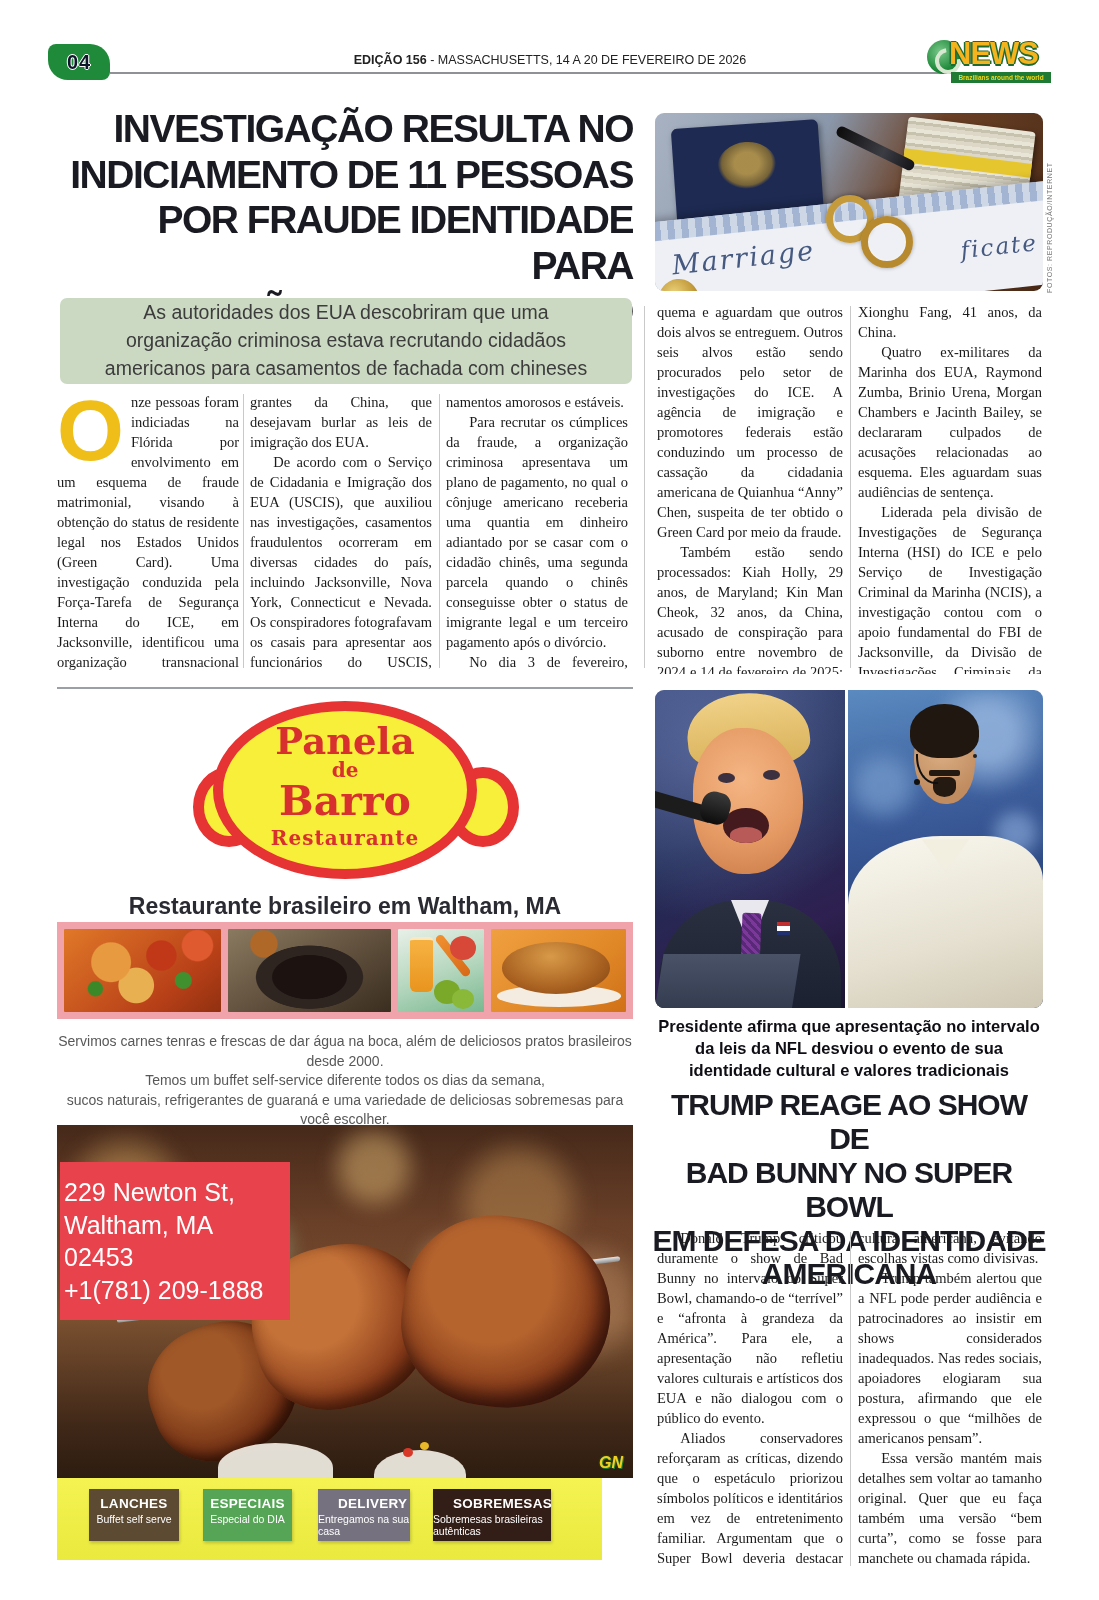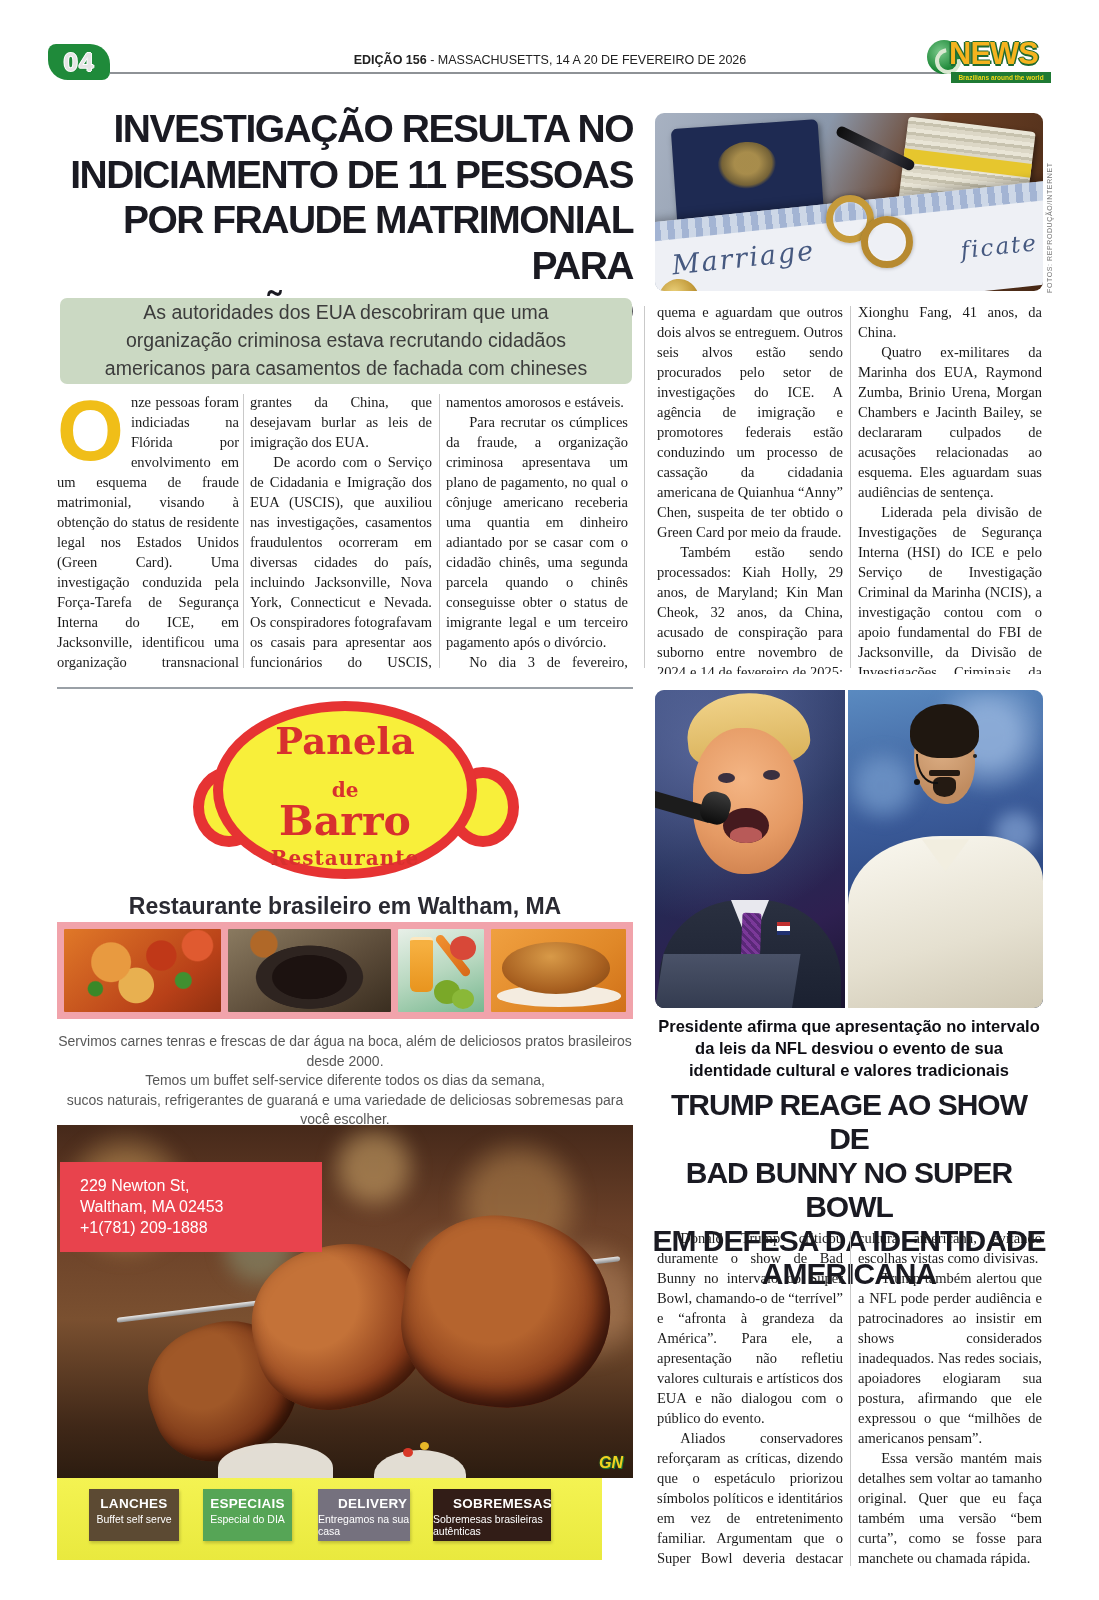--- a/index.html
+++ b/index.html
@@ -4,21 +4,21 @@
 <style>
   html,body{margin:0;padding:0;background:#e8e8e8;}
   .page{position:relative;width:1099px;height:1600px;background:#fff;margin:0 auto;
         font-family:"Liberation Sans",sans-serif;overflow:hidden;}
   .abs{position:absolute;}
 
   
   .hdr-rule{left:110px;top:72px;width:938px;height:2px;background:#8e9296;}
   .page-badge{left:48px;top:44px;width:62px;height:36px;background:#1f8a3a;
       border-radius:8px 20px 8px 20px;display:flex;align-items:center;justify-content:center;}
-  .page-badge span{font-weight:bold;font-size:26px;color:#e5e5e5;
+  .page-badge span{font-weight:bold;font-size:20px;color:#0f172a;
       text-shadow:-1px 0 #fff,1px 0 #fff,0 -1px #fff,0 1px #fff;letter-spacing:1px;}
   .edition{left:250px;top:53px;width:600px;text-align:center;font-size:12.5px;color:#222;}
   .edition b{font-weight:bold;text-align:center;}
   .logo{left:925px;top:38px;width:128px;height:52px;}
   .logo .g-circle{position:absolute;left:2px;top:2px;width:34px;height:34px;border-radius:50%;
       background:radial-gradient(circle at 38% 35%,#7ac88a,#1f8a3a 60%,#136028);}
   .logo .g-circle:after{content:"";position:absolute;left:8px;top:8px;width:18px;height:18px;
       border:4px solid #d8e8d0;border-radius:50%;border-top-color:transparent;transform:rotate(35deg);}
   .logo .news{position:absolute;left:24px;top:-2px;font-weight:bold;font-size:31px;color:#f5b31e;
       letter-spacing:-1px;text-shadow:-1.5px 0 #1f6a30,1.5px 0 #1f6a30,0 -1.5px #1f6a30,0 1.5px #1f6a30;}
@@ -70,21 +70,21 @@
       font-size:7px;letter-spacing:.6px;color:#777;}
 
   
   .ad-rule{left:57px;top:687px;width:576px;height:2px;background:#9aa0a6;}
   .pot-handle{position:absolute;top:72px;width:50px;height:58px;border-radius:50%;
       border:11px solid #e63333;background:#f8ef3a;}
   .pot-oval{position:absolute;left:50%;transform:translateX(-50%);top:6px;width:244px;height:158px;
       background:#f8ef3a;border:10px solid #e63333;border-radius:50%;text-align:center;
       font-family:"DejaVu Serif",serif;font-weight:bold;color:#d8302e;}
   .pot-oval .l1{font-size:37px;margin-top:12px;line-height:1;}
-  .pot-oval .l2{font-size:20px;line-height:1;margin-top:20px;}
+  .pot-oval .l2{font-size:20px;line-height:1;margin-top:0;}
   .pot-oval .l3{font-size:41px;line-height:1;margin-top:1px;}
   .pot-oval .l4{font-size:20px;line-height:1;margin-top:6px;letter-spacing:1px;}
   .ad-logo{left:57px;top:695px;width:576px;height:192px;}
   .ad-tagline{left:57px;top:893px;width:576px;text-align:center;font-weight:bold;
       font-size:23px;color:#2a2a32;}
   .food-strip{left:57px;top:922px;width:576px;height:97px;background:#f1a3ab;
       display:flex;gap:7px;padding:7px;box-sizing:border-box;}
   .food{height:100%;border-radius:1px;position:relative;overflow:hidden;}
   .food1{flex:0 0 28%;background:
       radial-gradient(circle at 30% 40%,#e89a40 0 16%,transparent 17%),
@@ -134,21 +134,21 @@
       radial-gradient(circle at 40% 35%,#b5642e 0 35%,#7e3416 70%,#521e0c);box-shadow:inset -8px -10px 20px #30120a;}
   .blob.m3{left:16%;top:56%;width:26%;height:38%;transform:rotate(-20deg);background:
       radial-gradient(circle at 40% 30%,#a05828 0 30%,#6e2c12 70%,#471a0a);box-shadow:inset -5px -7px 14px #2a1005;}
   .bowl{position:absolute;bottom:-4%;height:14%;border-radius:50% 50% 0 0;background:#ece8de;opacity:.95;}
   .bowl.b1{left:28%;width:20%;}
   .bowl.b2{left:55%;width:16%;bottom:-6%;}
   .pepper{position:absolute;border-radius:50%;}
   .pepper.p1{left:60%;bottom:6%;width:10px;height:9px;background:#d83828;}
   .pepper.p2{left:63%;bottom:8%;width:9px;height:8px;background:#e8b828;}
   .addr-box{position:absolute;left:3px;top:37px;width:222px;background:#e8434d;color:#fff;
-      padding:14px 20px;font-size:16px;line-height:1.3;}
+      padding:14px 4px;font-size:25px;line-height:1.3;}
   .gn-mark{position:absolute;right:10px;bottom:6px;font-weight:bold;font-style:italic;font-size:16px;
       color:#f2d020;text-shadow:0 0 2px #1f7a34,1px 1px 0 #1f7a34;}
 
   
   .cat-strip{left:57px;top:1478px;width:545px;height:82px;background:linear-gradient(#f4f352,#e9e93e);}
   .cat{position:absolute;top:11px;height:52px;color:#fff;box-sizing:border-box;box-shadow:1px 2px 3px #00000033;}
   .cat .t{font-size:13.5px;font-weight:bold;text-align:center;margin-top:7px;letter-spacing:.3px;}
   .cat .s{font-size:10.5px;text-align:center;margin-top:2px;line-height:1.15;}
   .cat.leftsub .t{text-align:left;padding-left:20px;}
   .cat.leftsub .s{text-align:left;}
@@ -227,21 +227,21 @@
     <div class="g-circle"></div>
     <div class="news">NEWS</div>
     <div class="tagbar">
       <span>Brazilians around the world</span>
     </div>
   </div>
 
   <div class="abs headline1">
     <div>INVESTIGAÇÃO RESULTA NO</div>
     <div>INDICIAMENTO DE 11 PESSOAS</div>
-    <div>POR FRAUDE MATRIMONIAL PARA</div>
+    <div>POR FRAUDE IDENTIDADE PARA</div>
     <div>A OBTENÇÃO DE GREEN CARD</div>
   </div>
   <div class="abs subtitle-box">
     <span>As autoridades dos EUA descobriram que uma organização criminosa estava recrutando cidadãos americanos para casamentos de fachada com chineses</span>
   </div>
 
   <div class="abs mphoto">
     <div class="mp-passport">
       <div class="mp-emblem"></div>
     </div>

